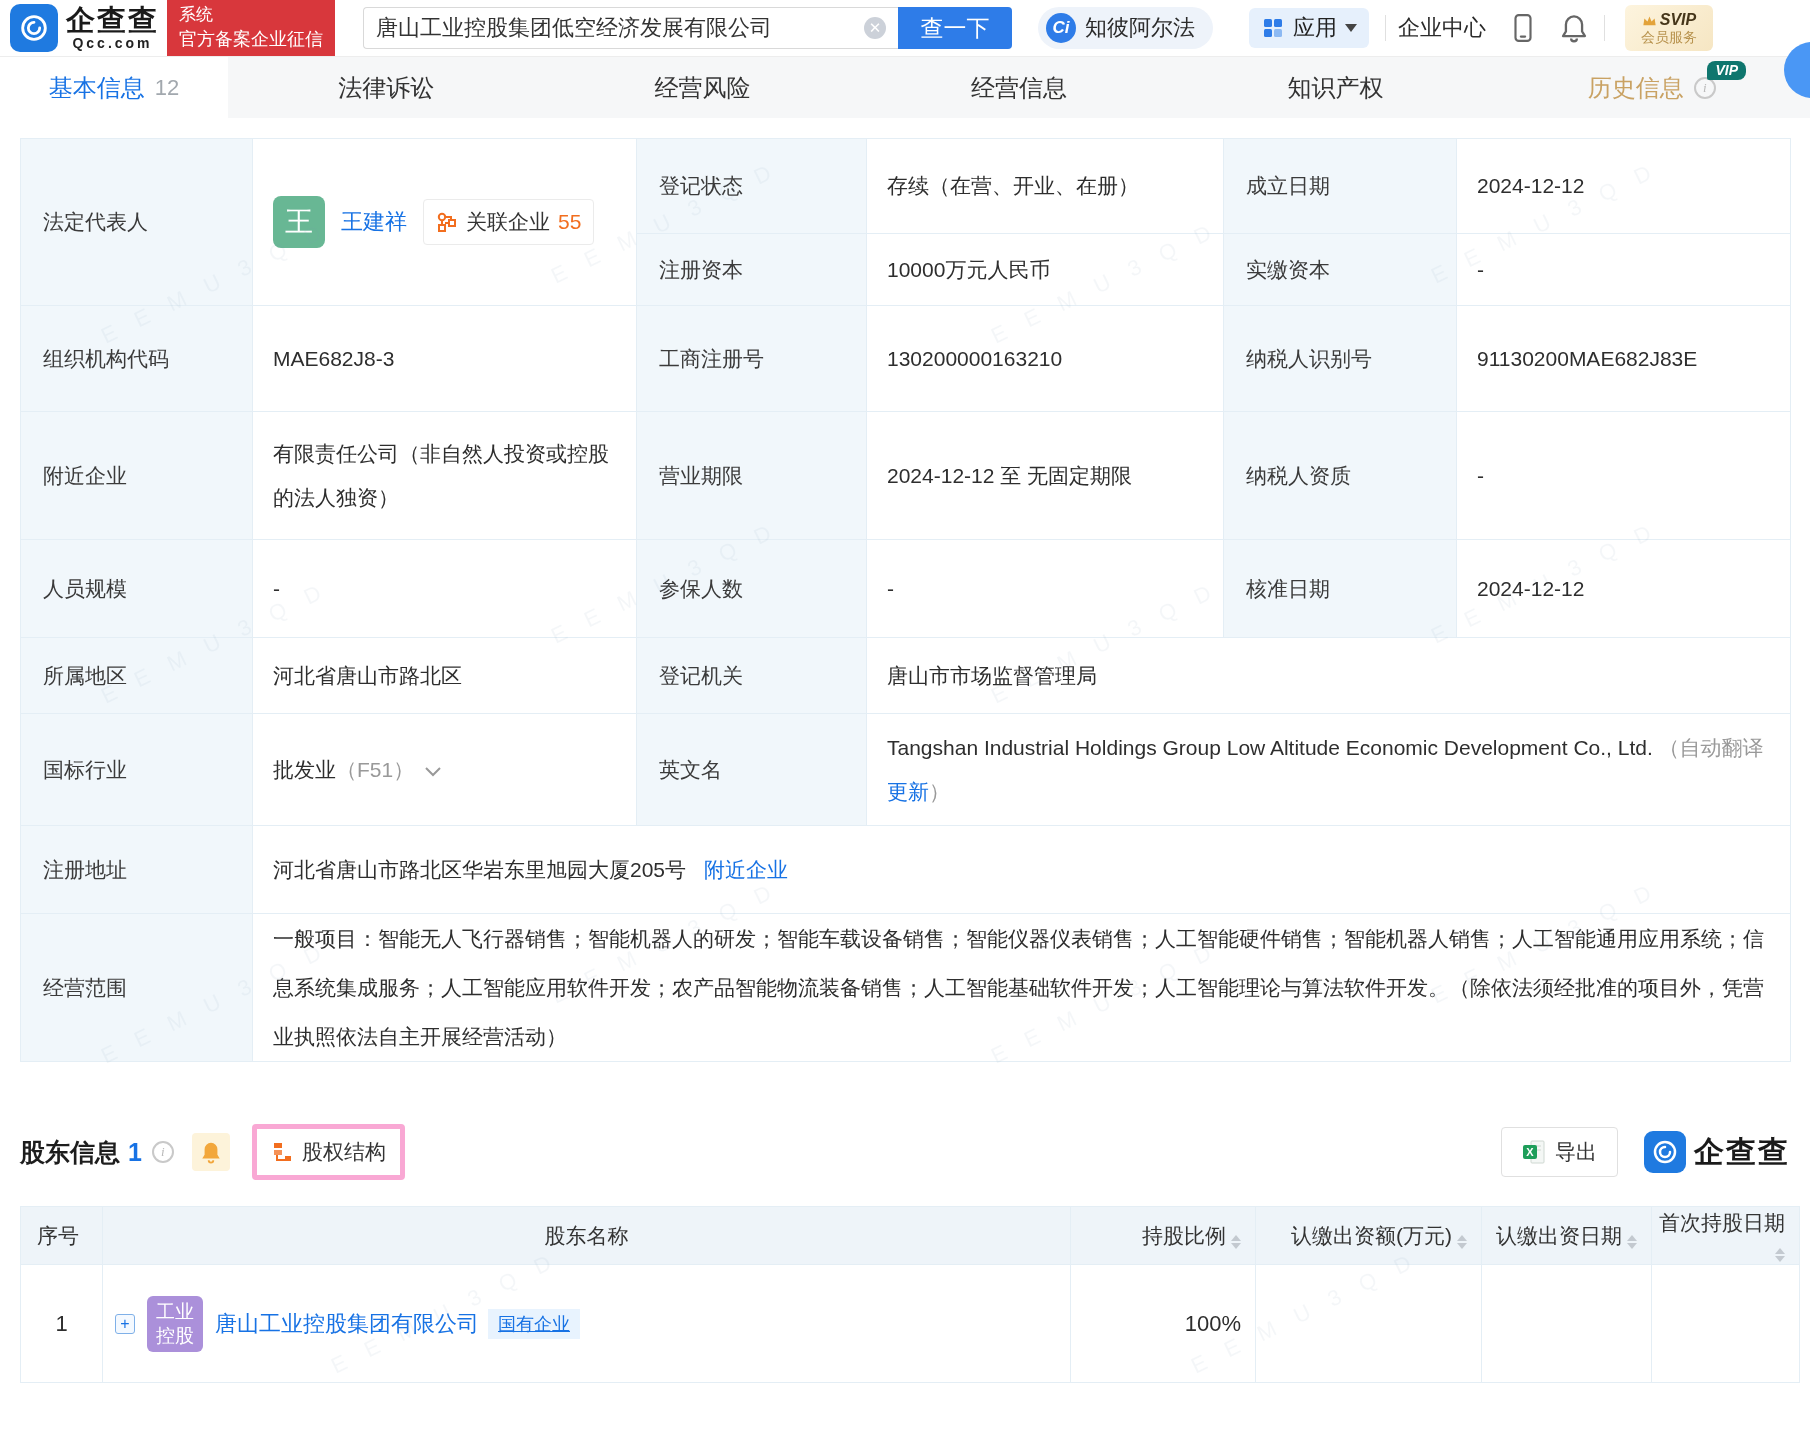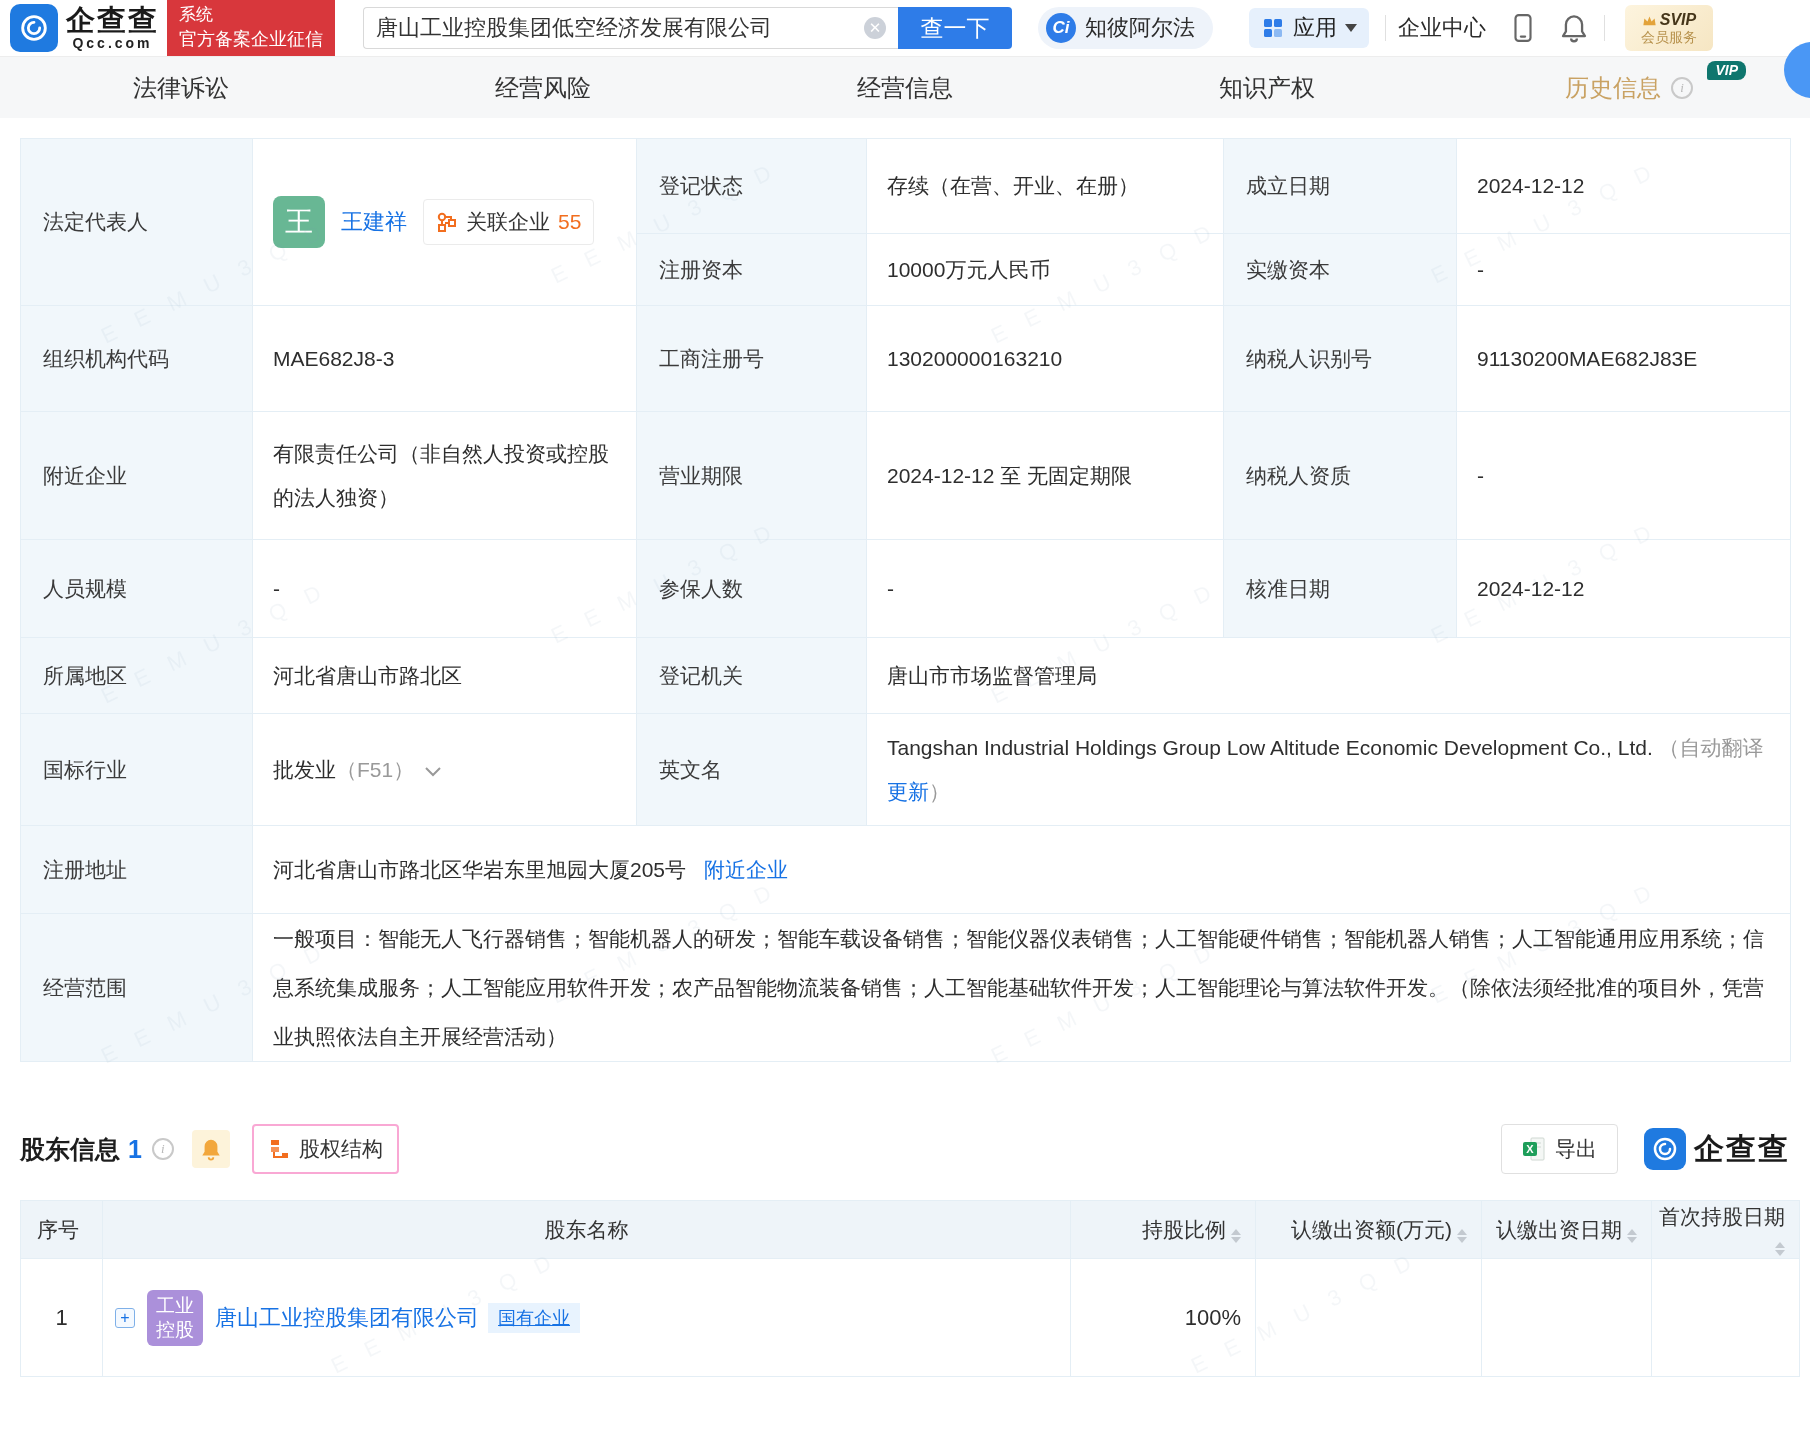--- a/index.html
+++ b/index.html
@@ -82,21 +82,21 @@
   .scope-val { padding:24px 28px; line-height:49px; font-size:21.5px; color:#2e2e2e; }
   .eng-val { line-height:44px; }
   .addr-gap { display:inline-block; width:18px; }
 
   
   .sh-head { margin:62px 20px 0; display:flex; align-items:center; position:relative; z-index:2; }
   .sh-title { font-size:25px; font-weight:bold; color:#1d1d1d; }
   .sh-count { font-size:25px; font-weight:bold; color:#1772e4; margin-left:8px; }
   .bell-box { margin-left:18px; width:38px; height:38px; border-radius:4px; background:#fdf3da;
     display:flex; align-items:center; justify-content:center; cursor:pointer; }
-  .equity-btn { margin-left:22px; display:flex; align-items:center; gap:9px; border:2px solid #f9a8d4;
+  .equity-btn { margin-left:22px; display:flex; align-items:center; gap:9px; border:5px solid #f9a8d4;
     background:#fff; border-radius:4px; padding:9px 14px; font-size:21px; color:#333; cursor:pointer; }
   .sh-right { margin-left:auto; display:flex; align-items:center; }
   .export-btn { display:flex; align-items:center; gap:9px; border:1px solid #e0e0e0; background:#fff;
     border-radius:4px; padding:10px 20px; font-size:21px; color:#333; cursor:pointer; }
   .brand-mini { display:flex; align-items:center; gap:8px; margin-left:26px; }
   .brand-mini .bx { width:42px; height:42px; border-radius:9px; background:#1f7ae0; display:flex;
     align-items:center; justify-content:center; }
   .brand-mini .bt { font-size:30px; font-weight:bold; color:#1a1a1a; letter-spacing:2px; }
 
   table.sh { border-collapse:collapse; table-layout:fixed; width:1779px; margin:26px 0 16px 20px; position:relative; z-index:2; }
@@ -201,20 +201,24 @@
             <path d="M2 16 L3.5 6 L8 10.5 L11 3 L14 10.5 L18.5 6 L20 16 Z" fill="#e3a33a"></path>
           </svg>
         <span>SVIP</span>
       </span>
       <span class="l2">会员服务</span>
     </div>
     <div class="float-dot"></div>
   </div>
 
   <div class="tabbar">
+    <div class="tab active">
+      <span>基本信息</span>
+      <span class="cnt">12</span>
+    </div>
     <div class="tab">
       <span>法律诉讼</span>
     </div>
     <div class="tab">
       <span>经营风险</span>
     </div>
     <div class="tab">
       <span>经营信息</span>
     </div>
     <div class="tab">

